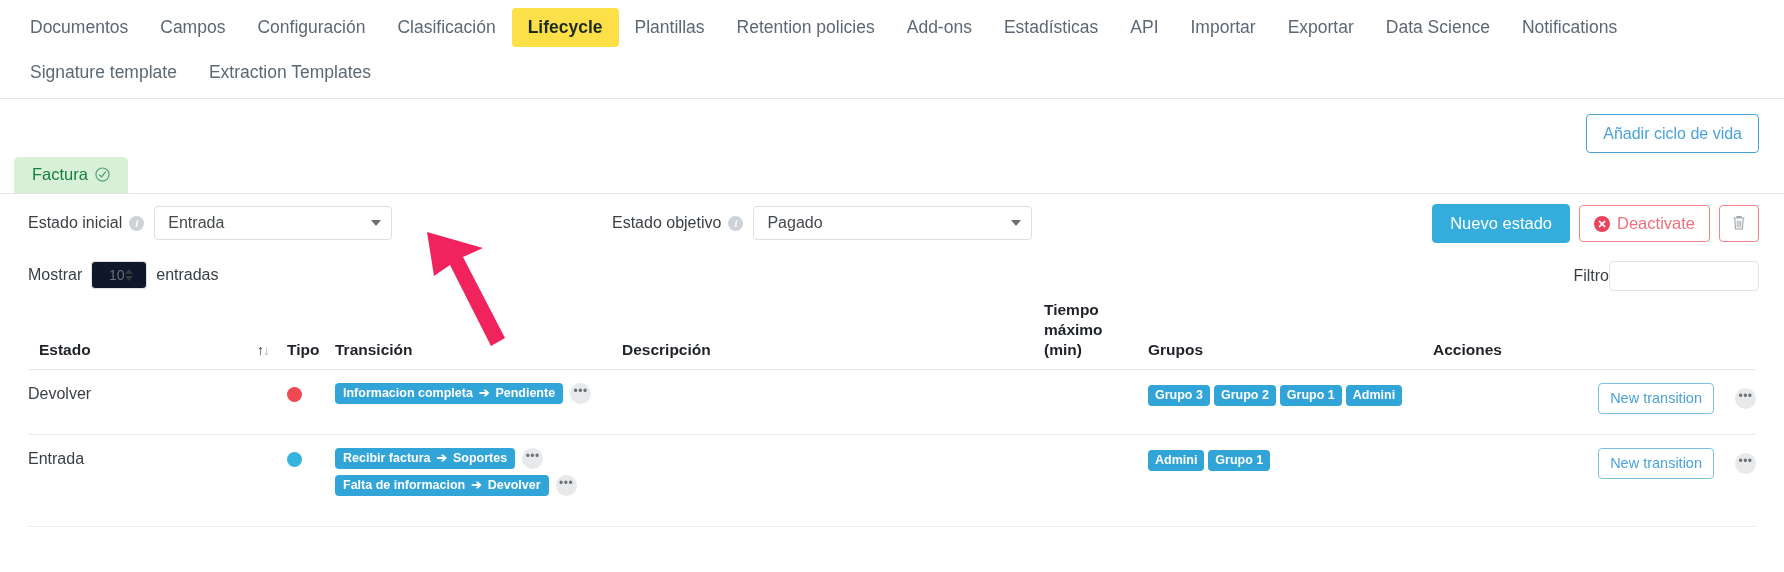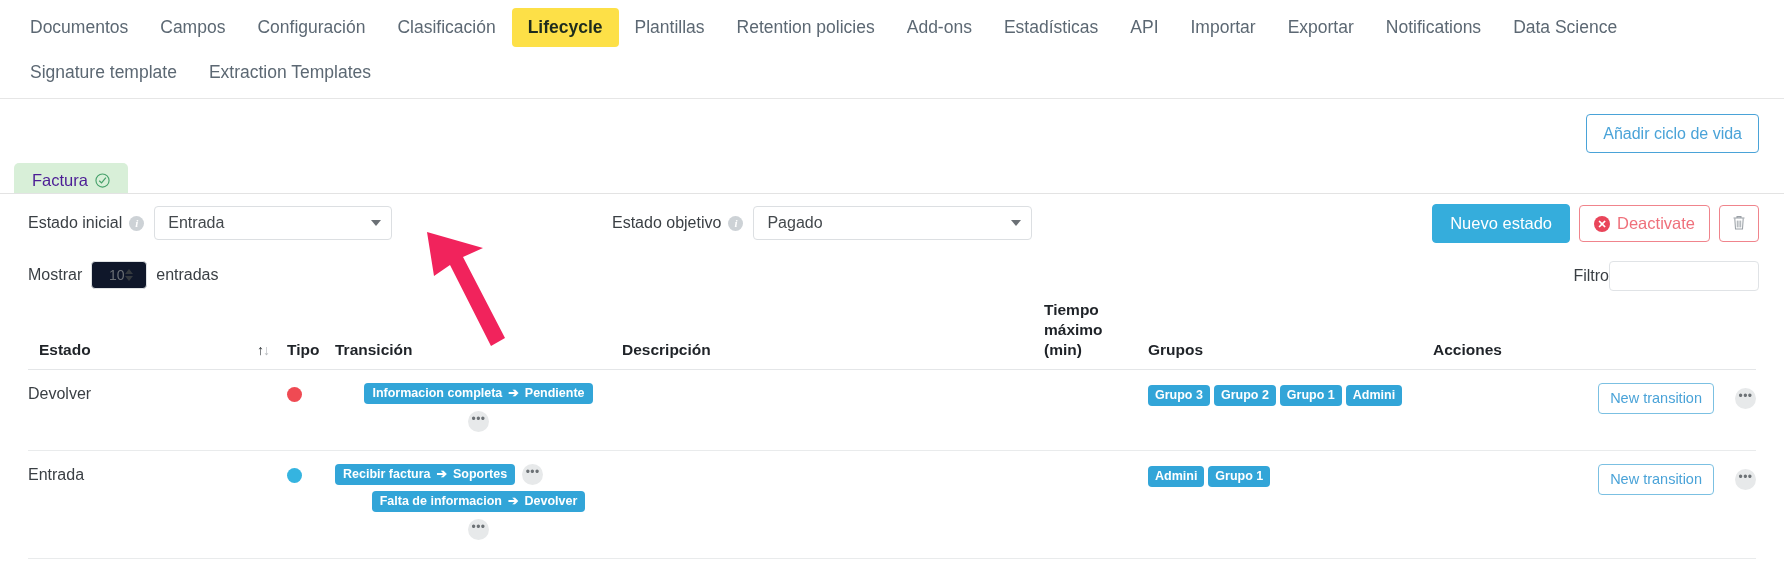--- a/index.html
+++ b/index.html
@@ -67,23 +67,23 @@
   .entity-tabs {
     border-bottom: 1px solid #e3e3e3;
     padding-left: 14px;
     height: 36px;
     display: flex;
     align-items: flex-end;
   }
   .entity-tab {
     background: #d8efd8;
     border-radius: 5px 5px 0 0;
-    padding: 8px 18px 3px 18px;
+    padding: 8px 18px 9px 18px;
     font-size: 16.5px;
-    color: #4c1d95;
+    color: #15803d;
     display: flex;
     align-items: center;
     gap: 7px;
     cursor: pointer;
     line-height: 19px;
   }
   .check-circle {
     width: 15px;
     height: 15px;
     display: inline-block;
@@ -319,21 +319,21 @@
     display: inline-block;
     margin-top: 4px;
   }
 
   .trans-line {
     display: flex;
     align-items: center;
     gap: 7px;
     margin-bottom: 6px;
   }
-  .trans-line:last-child { margin-bottom: 4px; flex-direction: column; }
+  .trans-line:last-child { margin-bottom: 16px; }
   .badge-trans {
     background: #32a5d8;
     color: #ffffff;
     border-radius: 4px;
     font-size: 12.5px;
     font-weight: bold;
     padding: 3px 8px 4px 8px;
     display: inline-flex;
     align-items: center;
     gap: 6px;
@@ -400,22 +400,22 @@
   <div class="nav-item">Configuración</div>
   <div class="nav-item">Clasificación</div>
   <div class="nav-item active">Lifecycle</div>
   <div class="nav-item">Plantillas</div>
   <div class="nav-item">Retention policies</div>
   <div class="nav-item">Add-ons</div>
   <div class="nav-item">Estadísticas</div>
   <div class="nav-item">API</div>
   <div class="nav-item">Importar</div>
   <div class="nav-item">Exportar</div>
+  <div class="nav-item">Data Science</div>
   <div class="nav-item">Notifications</div>
-  <div class="nav-item">Data Science</div>
   <div class="nav-item">Signature template</div>
   <div class="nav-item">Extraction Templates</div>
 </div>
 
 <div class="toprow">
   <button class="btn-add-lifecycle">Añadir ciclo de vida</button>
 </div>
 
 <div class="entity-tabs">
   <div class="entity-tab">

